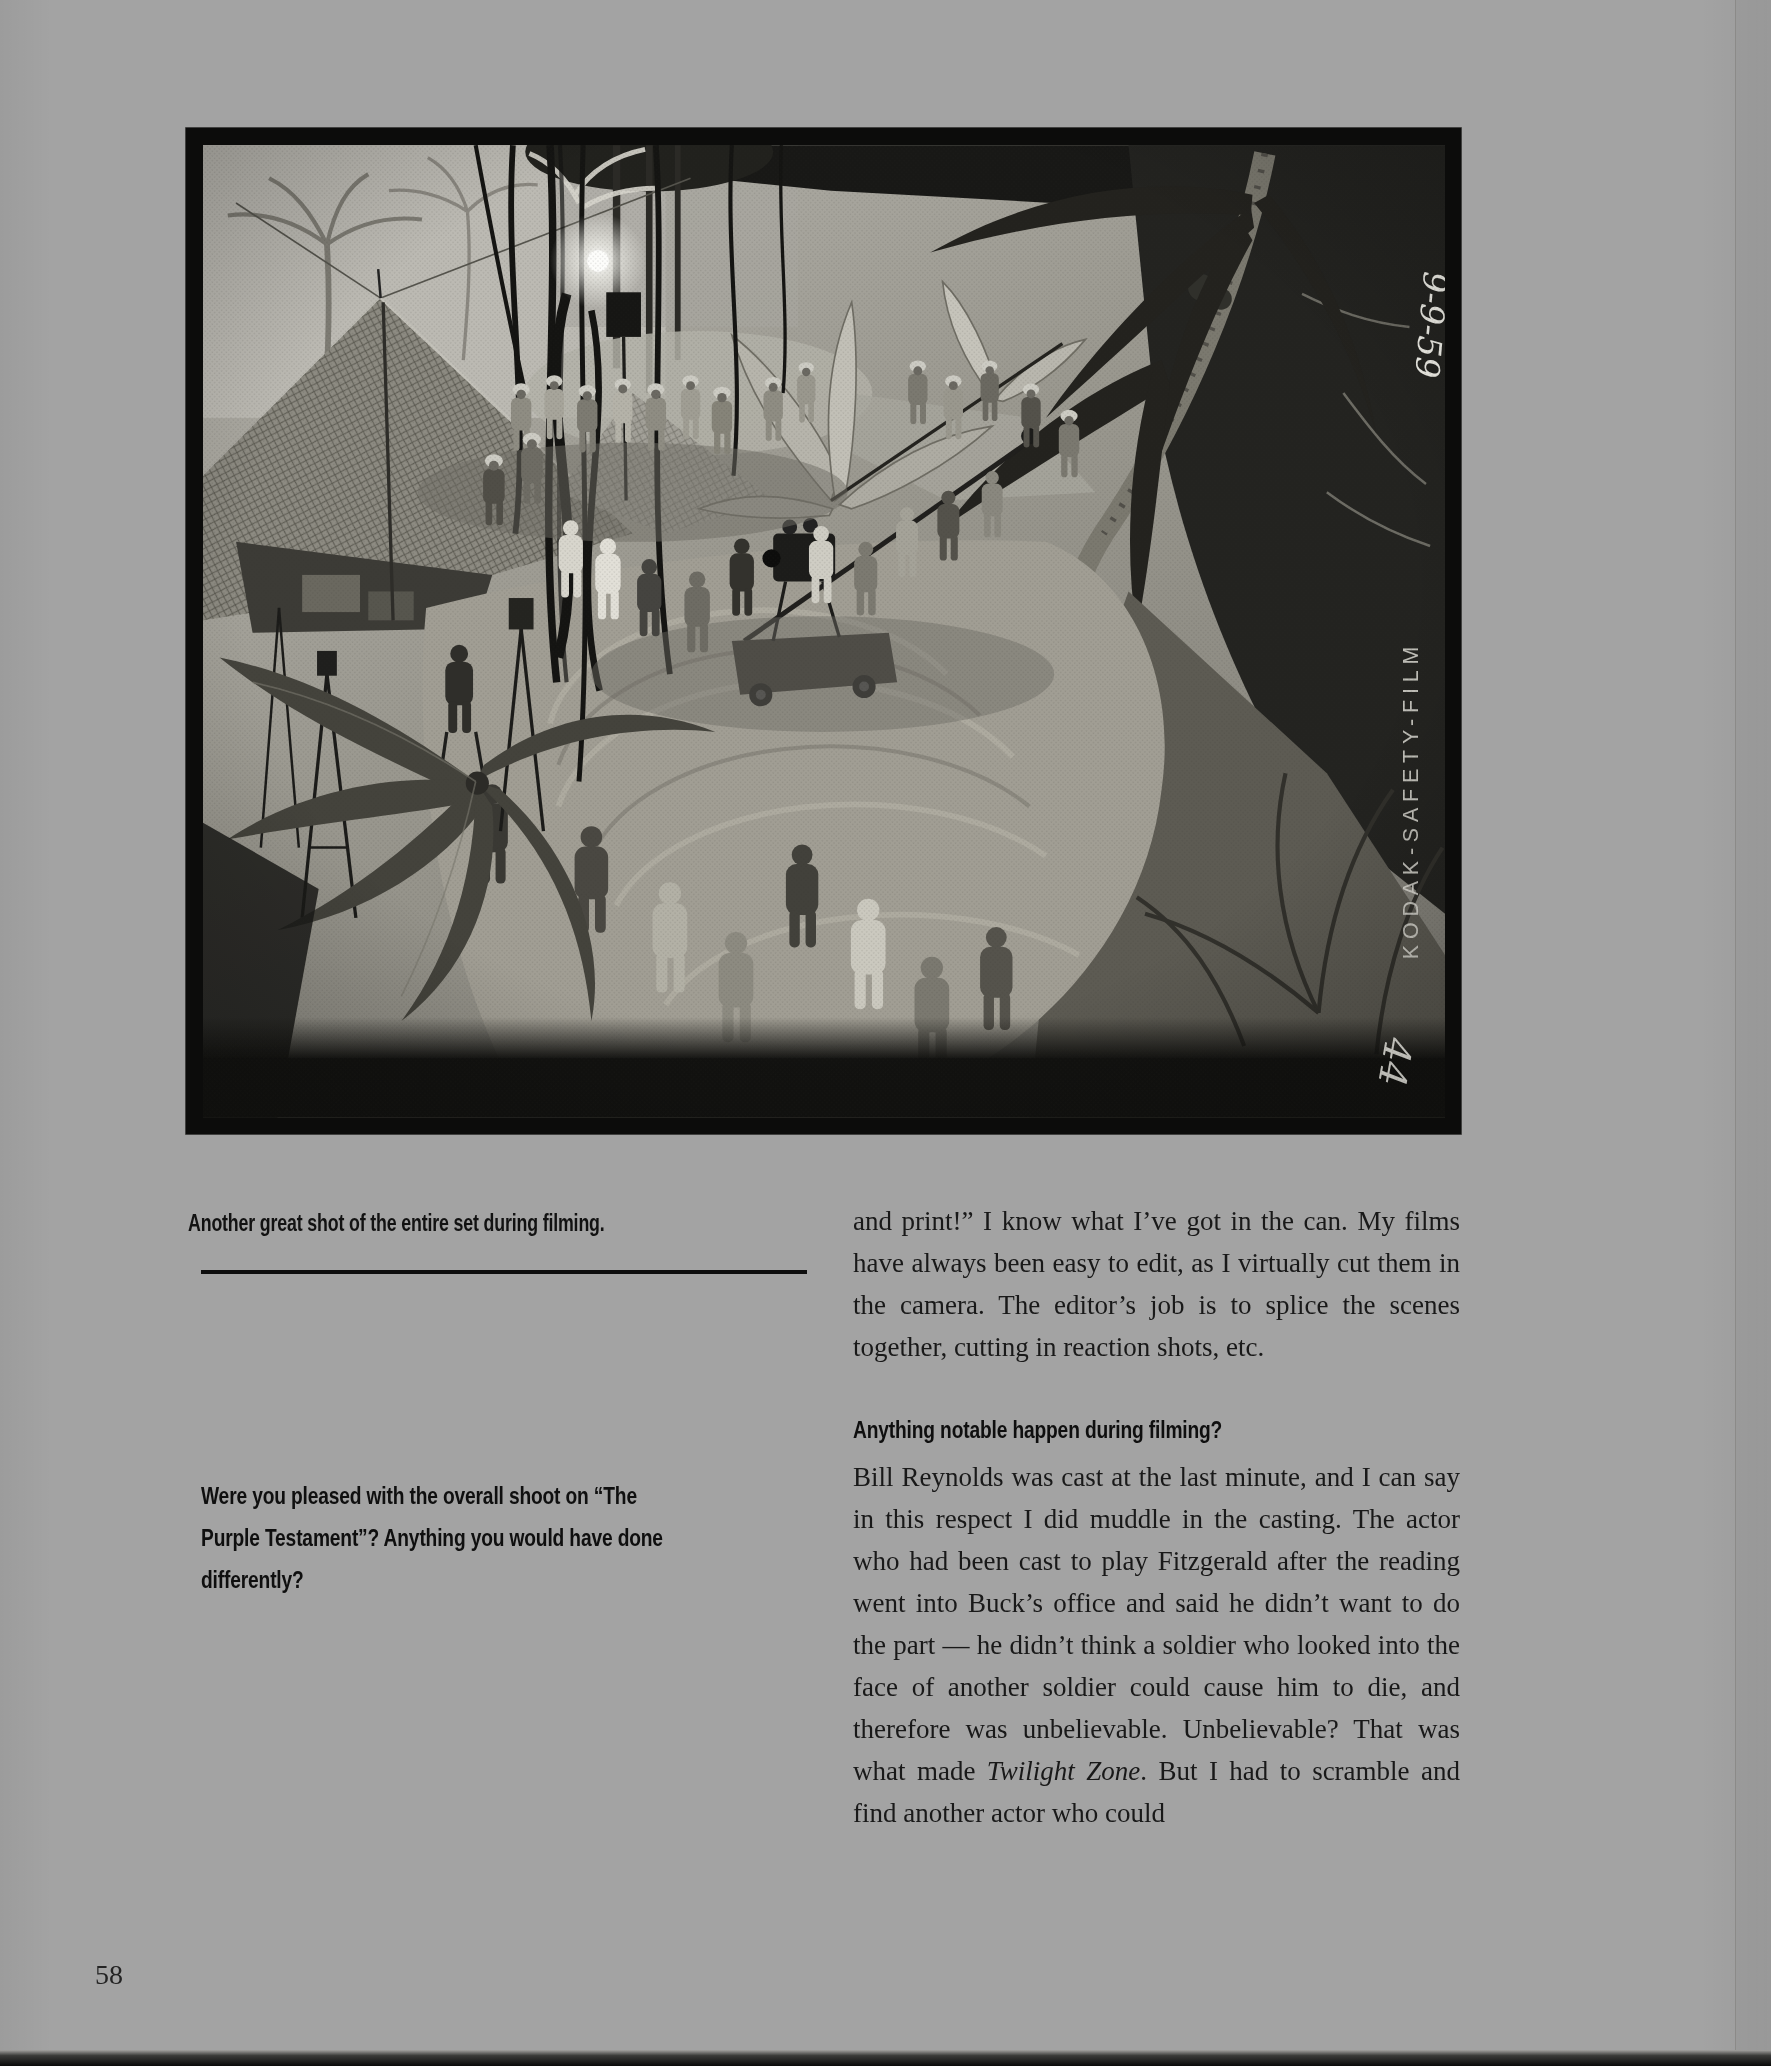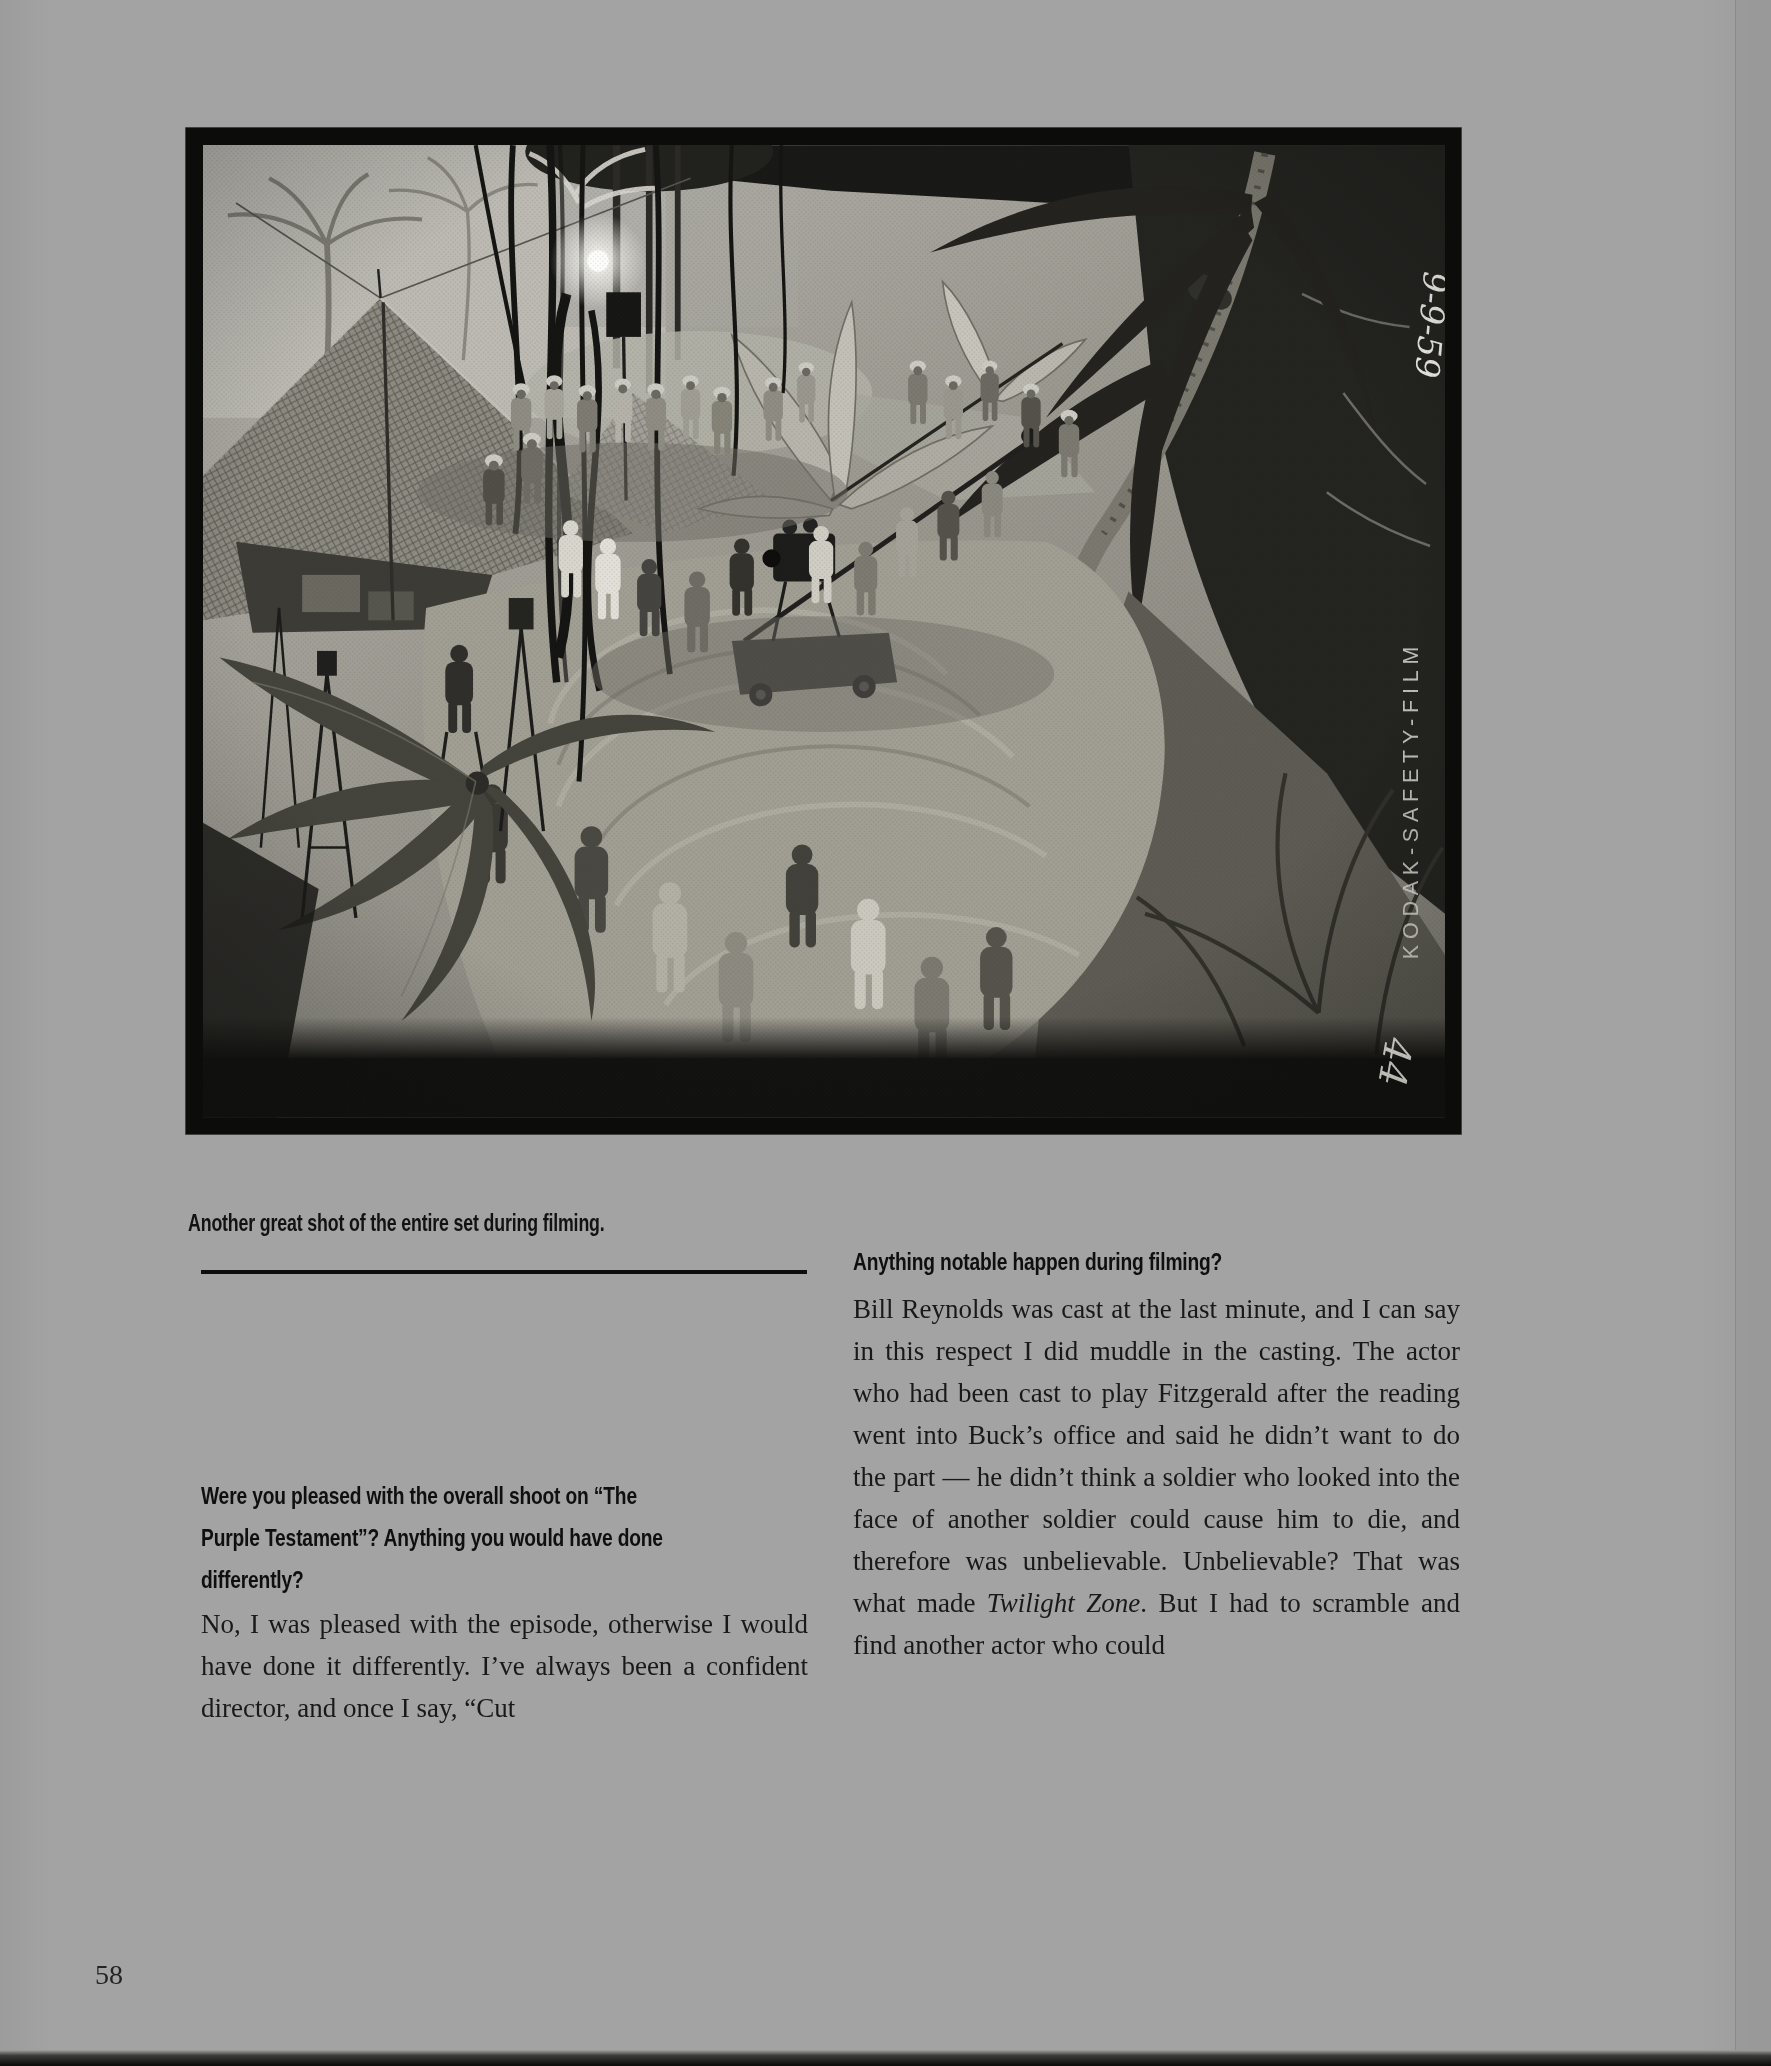--- a/index.html
+++ b/index.html
@@ -307,24 +307,24 @@
       <rect width="1503" height="1177" fill="url(#ht)" opacity="0.12"></rect>
       <rect width="1503" height="1177" fill="url(#vig)"></rect>
     </svg>
   </div>
 
   <div class="caption">Another great shot of the entire set during filming.</div>
   <div class="caption-rule"></div>
 
   <div class="col col-left">
     <p class="heading">Were you pleased with the overall shoot on “The Purple Testament”? Anything you would have done differently?</p>
-    <p class="answer">No, I was pleased with the episode, otherwise I would have done it differently. I’ve always been a confident director, and once I say, “Cut</p>
   </div>
 
   <div class="col col-right">
+    <p>and print!” I know what I’ve got in the can. My films have always been easy to edit, as I virtually cut them in the camera. The editor’s job is to splice the scenes together, cutting in reaction shots, etc.</p>
     <p class="heading">Anything notable happen during filming?</p>
     <p class="answer"><span>Bill Reynolds was cast at the last minute, and I can say in this respect I did muddle in the casting. The actor who had been cast to play Fitzgerald after the reading went into Buck’s office and said he didn’t want to do the part — he didn’t think a soldier who looked into the face of another soldier could cause him to die, and therefore was unbelievable. Unbelievable? That was what made </span><i>Twilight Zone</i><span>. But I had to scramble and find another actor who could</span></p>
   </div>
 
   <div class="page-number">58</div>
   <div class="page-edge"></div>
   <div class="bottom-strip"></div>
 </div>
 
 

